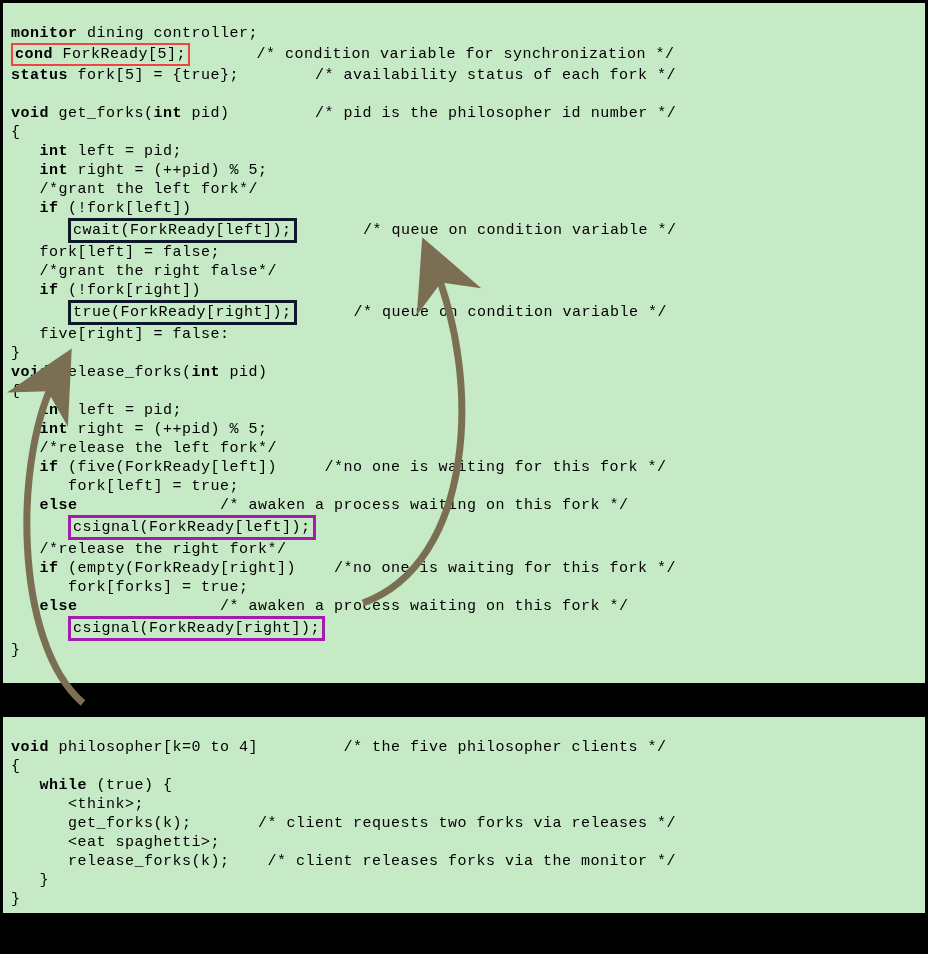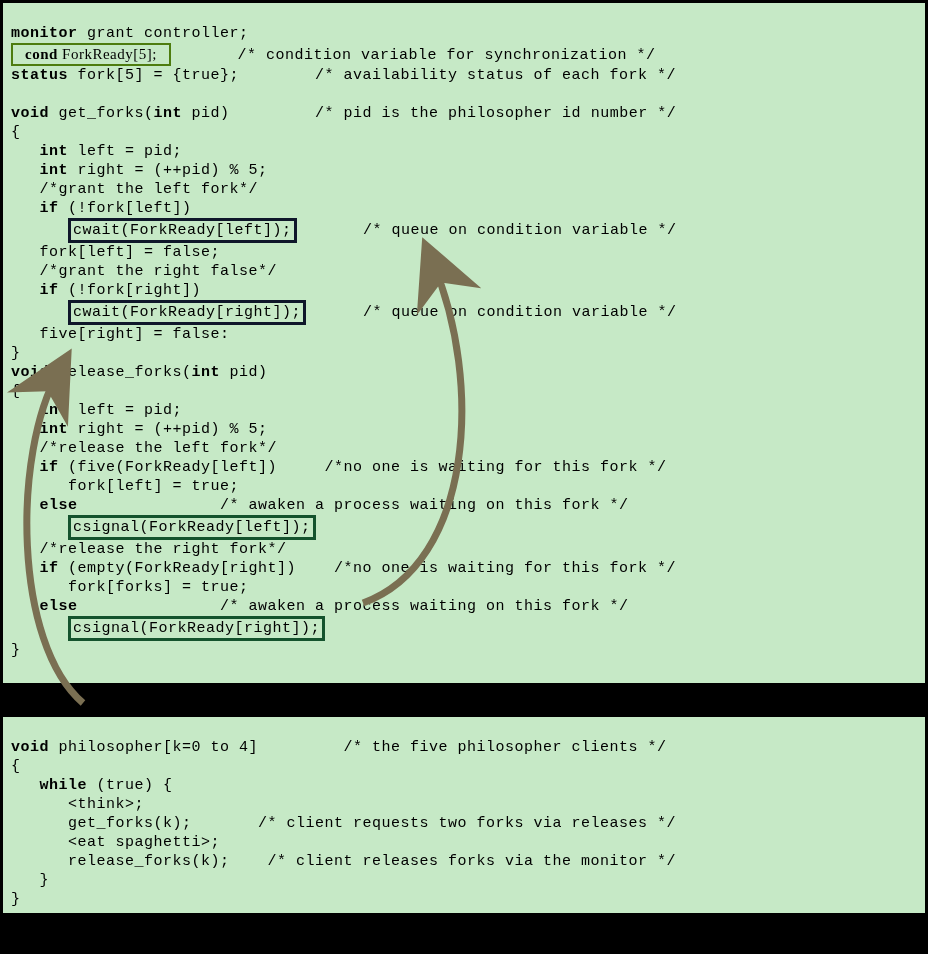--- a/index.html
+++ b/index.html
@@ -18,60 +18,59 @@
     position: relative;
     white-space: pre;
     letter-spacing: 0.5px;
   }
   .gap {
     height: 28px;
     background: #000;
   }
   .kw { font-weight: bold; }
   .hl-blue {
-    border: 2px solid #4d7c0f;
-    padding: 0 12px;
+    border: 2px solid #ef4444;
+    padding: 0 2px;
     display: inline-block;
-    font-family: Liberation Serif, serif;
   }
   .hl-red {
     border: 3px solid #0f172a;
     padding: 0 2px;
     display: inline-block;
   }
   .hl-green {
-    border: 3px solid #14532d;
+    border: 3px solid #a21caf;
     padding: 0 2px;
     display: inline-block;
   }
   .arrow-overlay {
     position: absolute;
     left: 0; top: 0;
     pointer-events: none;
   }
 </style>
 </head>
 <body>
 
 <div class="panel">
-<span class="kw">monitor</span><span> grant controller;</span>
+<span class="kw">monitor</span><span> dining controller;</span>
 <span class="hl-blue"><span class="kw">cond</span><span> ForkReady[5];</span></span><span>       /* condition variable for synchronization */</span>
 <span class="kw">status</span><span> fork[5] = {true};        /* availability status of each fork */</span>
 <span></span>
 <span class="kw">void</span><span> get_forks(</span><span class="kw">int</span><span> pid)         /* pid is the philosopher id number */</span>
 <span>{</span>
 <span class="kw">   int</span><span> left = pid;</span>
 <span class="kw">   int</span><span> right = (++pid) % 5;</span>
 <span>   /*grant the left fork*/</span>
 <span class="kw">   if</span><span> (!fork[left])</span>
 <span>      </span><span class="hl-red">cwait(ForkReady[left]);</span><span>       /* queue on condition variable */</span>
 <span>   fork[left] = false;</span>
 <span>   /*grant the right false*/</span>
 <span class="kw">   if</span><span> (!fork[right])</span>
-<span>      </span><span class="hl-red">cwait(ForkReady[right]);</span><span>      /* queue on condition variable */</span>
+<span>      </span><span class="hl-red">true(ForkReady[right]);</span><span>      /* queue on condition variable */</span>
 <span>   five[right] = false:</span>
 <span>}</span>
 <span class="kw">void</span><span> release_forks(</span><span class="kw">int</span><span> pid)</span>
 <span>{</span>
 <span class="kw">   int</span><span> left = pid;</span>
 <span class="kw">   int</span><span> right = (++pid) % 5;</span>
 <span>   /*release the left fork*/</span>
 <span class="kw">   if</span><span> (five(ForkReady[left])     /*no one is waiting for this fork */</span>
 <span>      fork[left] = true;</span>
 <span class="kw">   else</span><span>               /* awaken a process waiting on this fork */</span>

